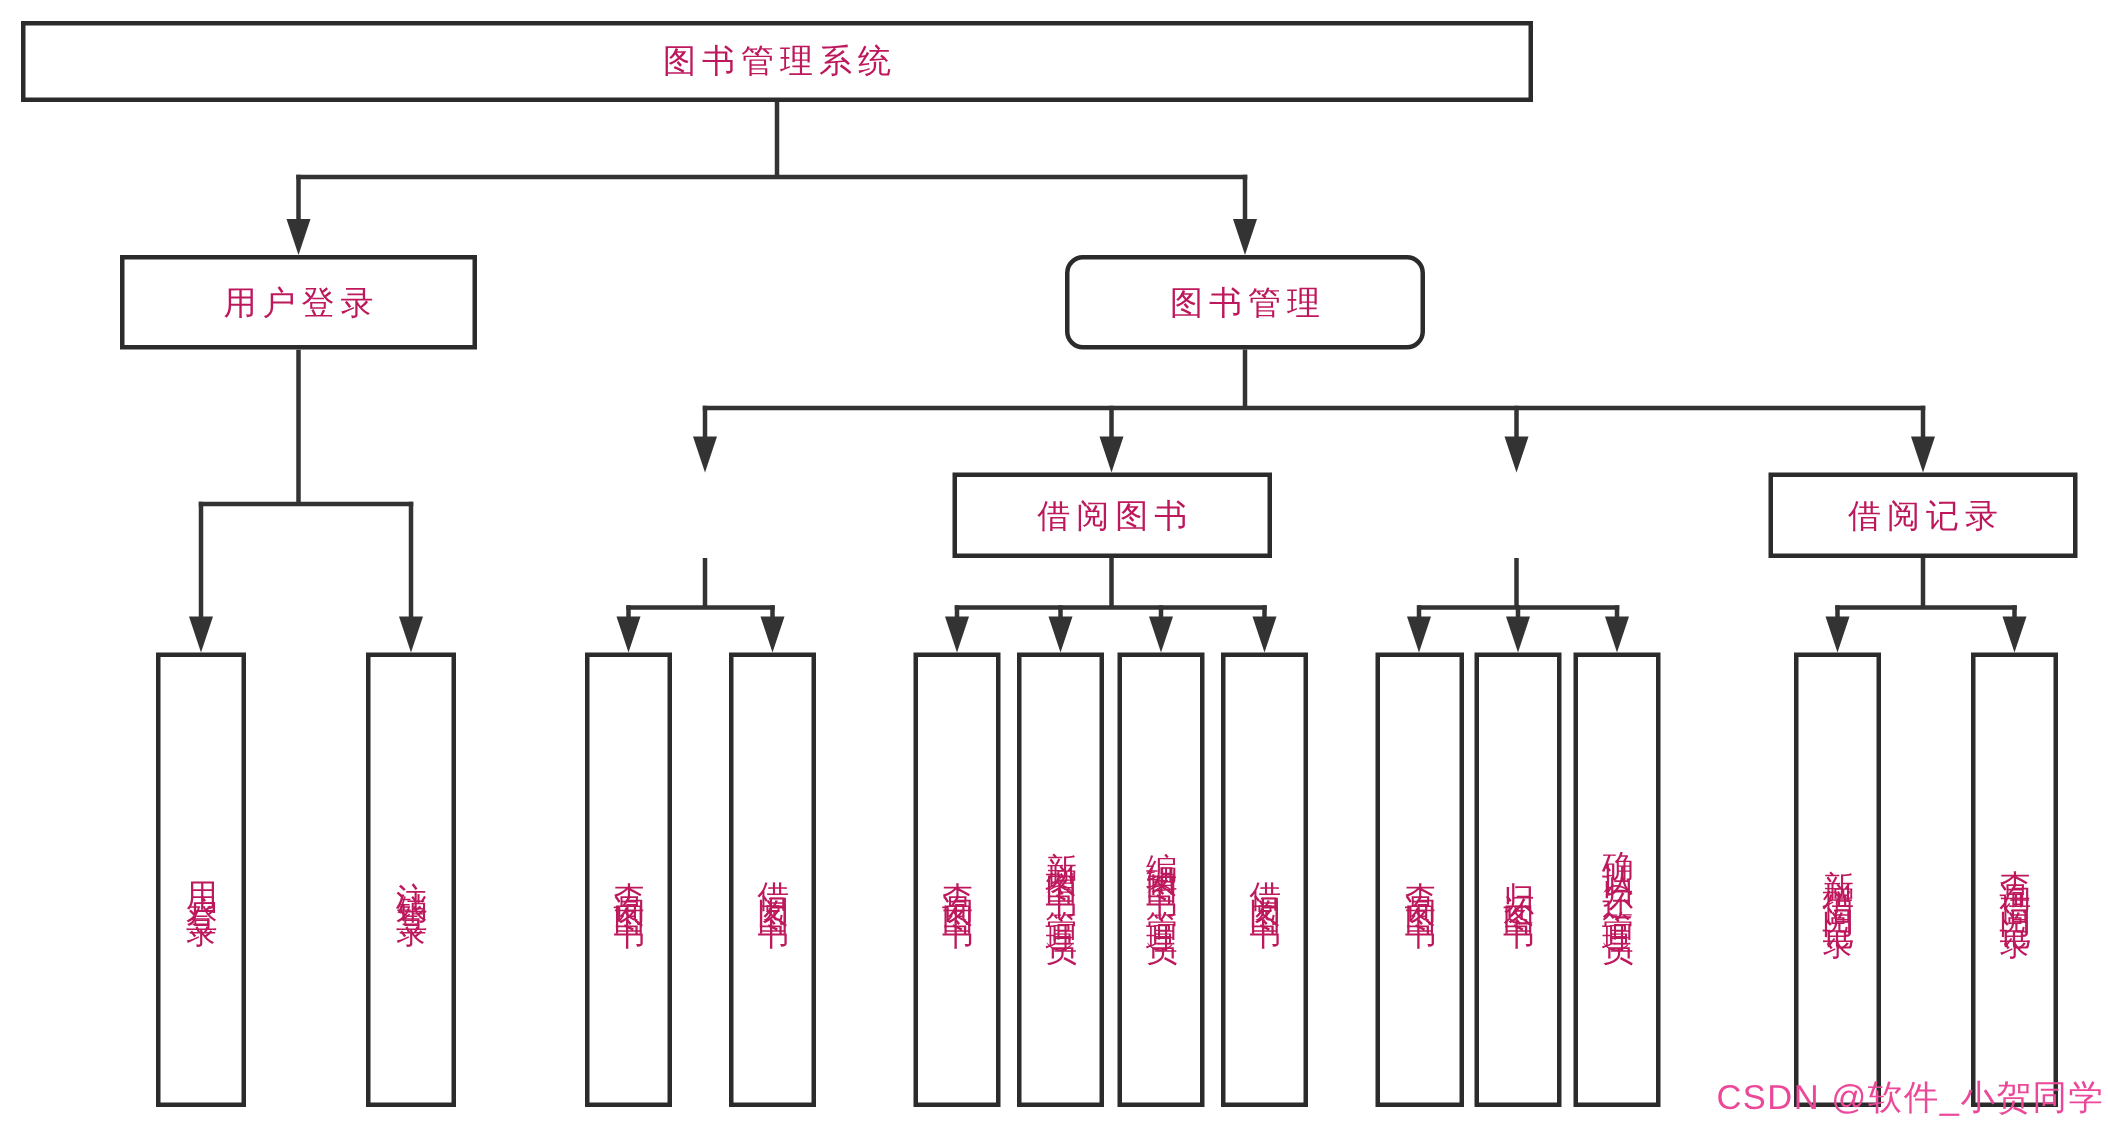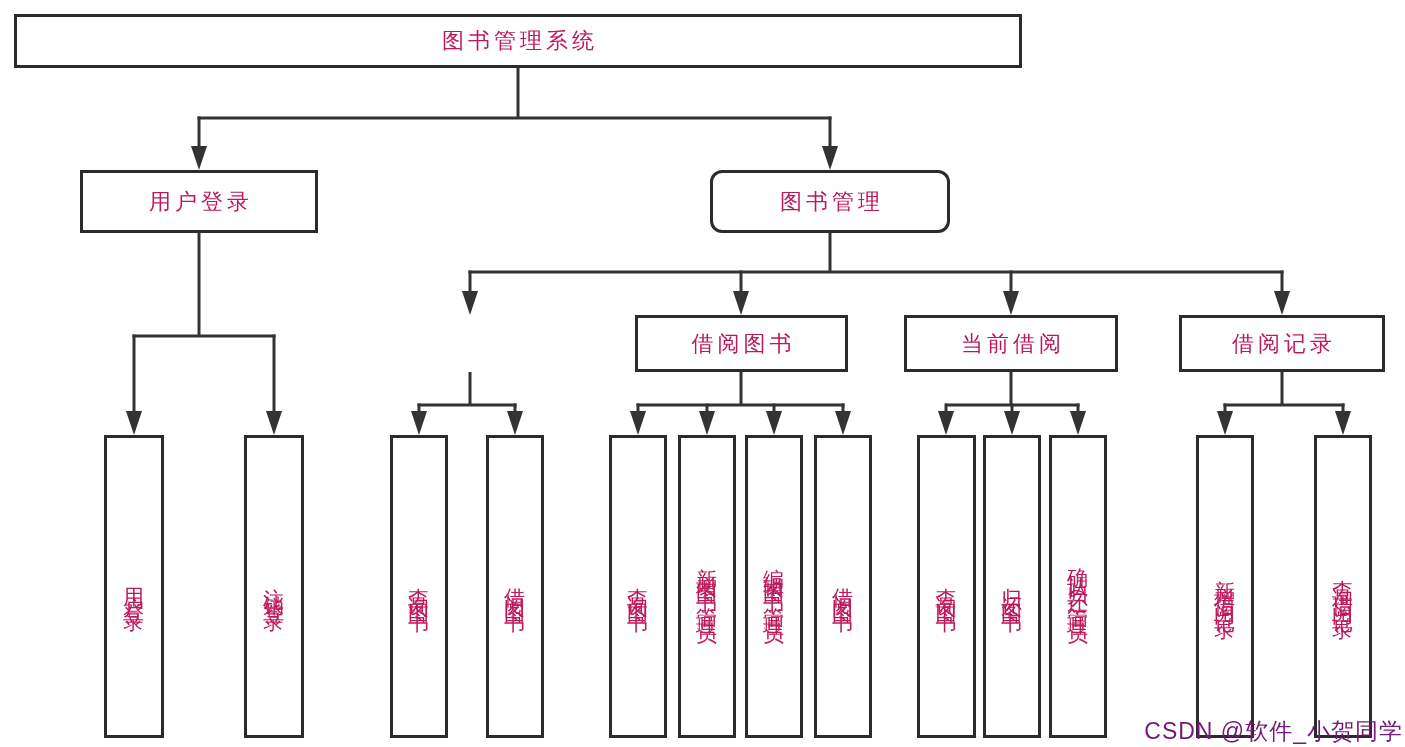--- a/index.html
+++ b/index.html
@@ -45,21 +45,21 @@
     font-size: 21px;
     letter-spacing: 8px;
     line-height: 1;
   }
   #watermark {
     position: absolute;
     right: 2px; top: 716px;
     z-index: 10;
     font-size: 23px;
     letter-spacing: 1px;
-    color: #701a75;
+    color: #ec4899;
     white-space: nowrap;
   }
 </style>
 </head>
 <body>
 
 <div id="stage">
 
   <svg id="connectors" viewBox="0 0 1405 747" xmlns="http://www.w3.org/2000/svg">
 
@@ -122,21 +122,20 @@
     <line x1="1343" y1="403.5" x2="1343" y2="413"></line>
     <polygon points="1335,411 1351,411 1343,435"></polygon>
   </svg>
 
   <div class="node h" style="left:14px; top:14px; width:1008px; height:54px;">图书管理系统</div>
 
   <div class="node h" style="left:80px; top:170px; width:238px; height:63px;">用户登录</div>
   <div class="node h" style="left:710px; top:170px; width:240px; height:63px;border-radius:12px;">图书管理</div>
 
   <div class="node h" style="left:635px; top:315px; width:213px; height:57px;">借阅图书</div>
-  <div class="node h" style="left:904px; top:315px; width:214px; height:57px;">当前借阅</div>
   <div class="node h" style="left:1179px; top:315px; width:206px; height:57px;">借阅记录</div>
 
   <div class="node v" style="left:104px; top:435px; width:60px; height:303px;">用户登录</div>
   <div class="node v" style="left:244px; top:435px; width:60px; height:303px;">注销登录</div>
 
   <div class="node v" style="left:390px; top:435px; width:58px; height:303px;">查询图书</div>
   <div class="node v" style="left:486px; top:435px; width:58px; height:303px;">借阅图书</div>
 
   <div class="node v" style="left:609px; top:435px; width:58px; height:303px;">查询图书</div>
   <div class="node v" style="left:678px; top:435px; width:58px; height:303px;">新增图书（管理员）</div>

